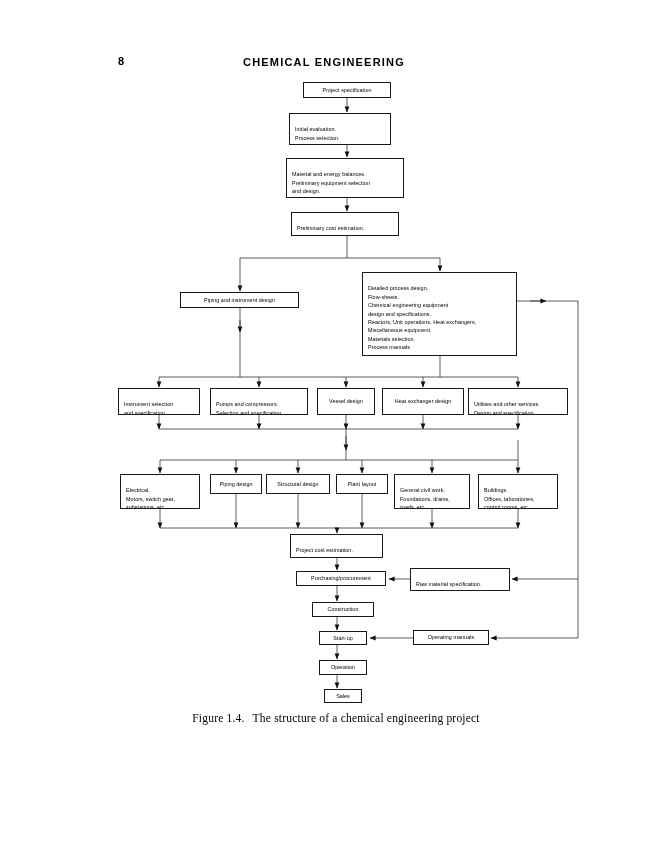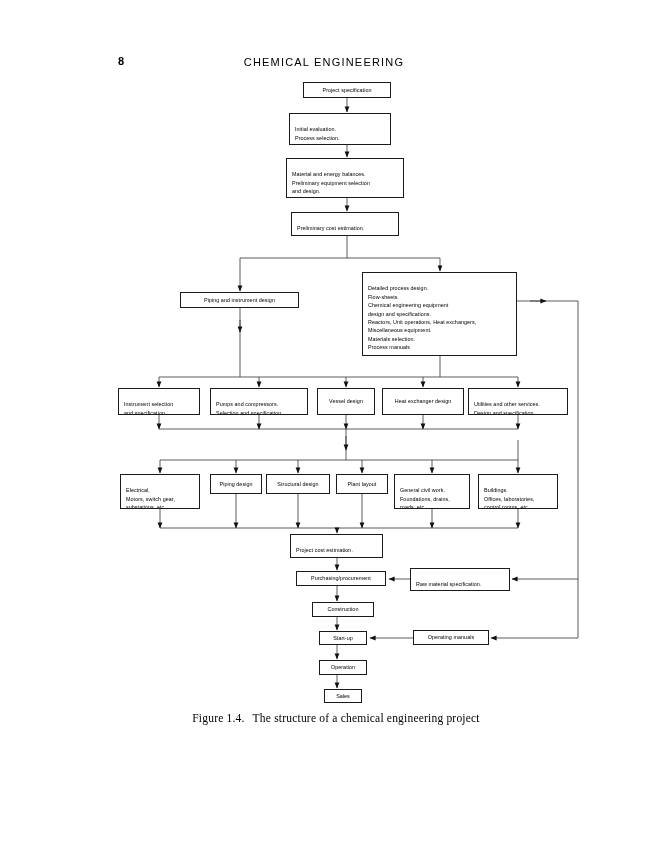--- a/index.html
+++ b/index.html
@@ -31,20 +31,21 @@
     letter-spacing: 0.2px;
   }
   .running-head {
     position: absolute;
     left: 0;
     top: 56px;
     width: 648px;
     text-align: center;
     font-size: 11px;
     letter-spacing: 1.2px;
+    font-weight: bold;
   }
   .caption {
     position: absolute;
     left: 12px;
     top: 712px;
     width: 648px;
     text-align: center;
     font-family: "Liberation Serif", serif;
     font-size: 11.5px;
     letter-spacing: 0.2px;

